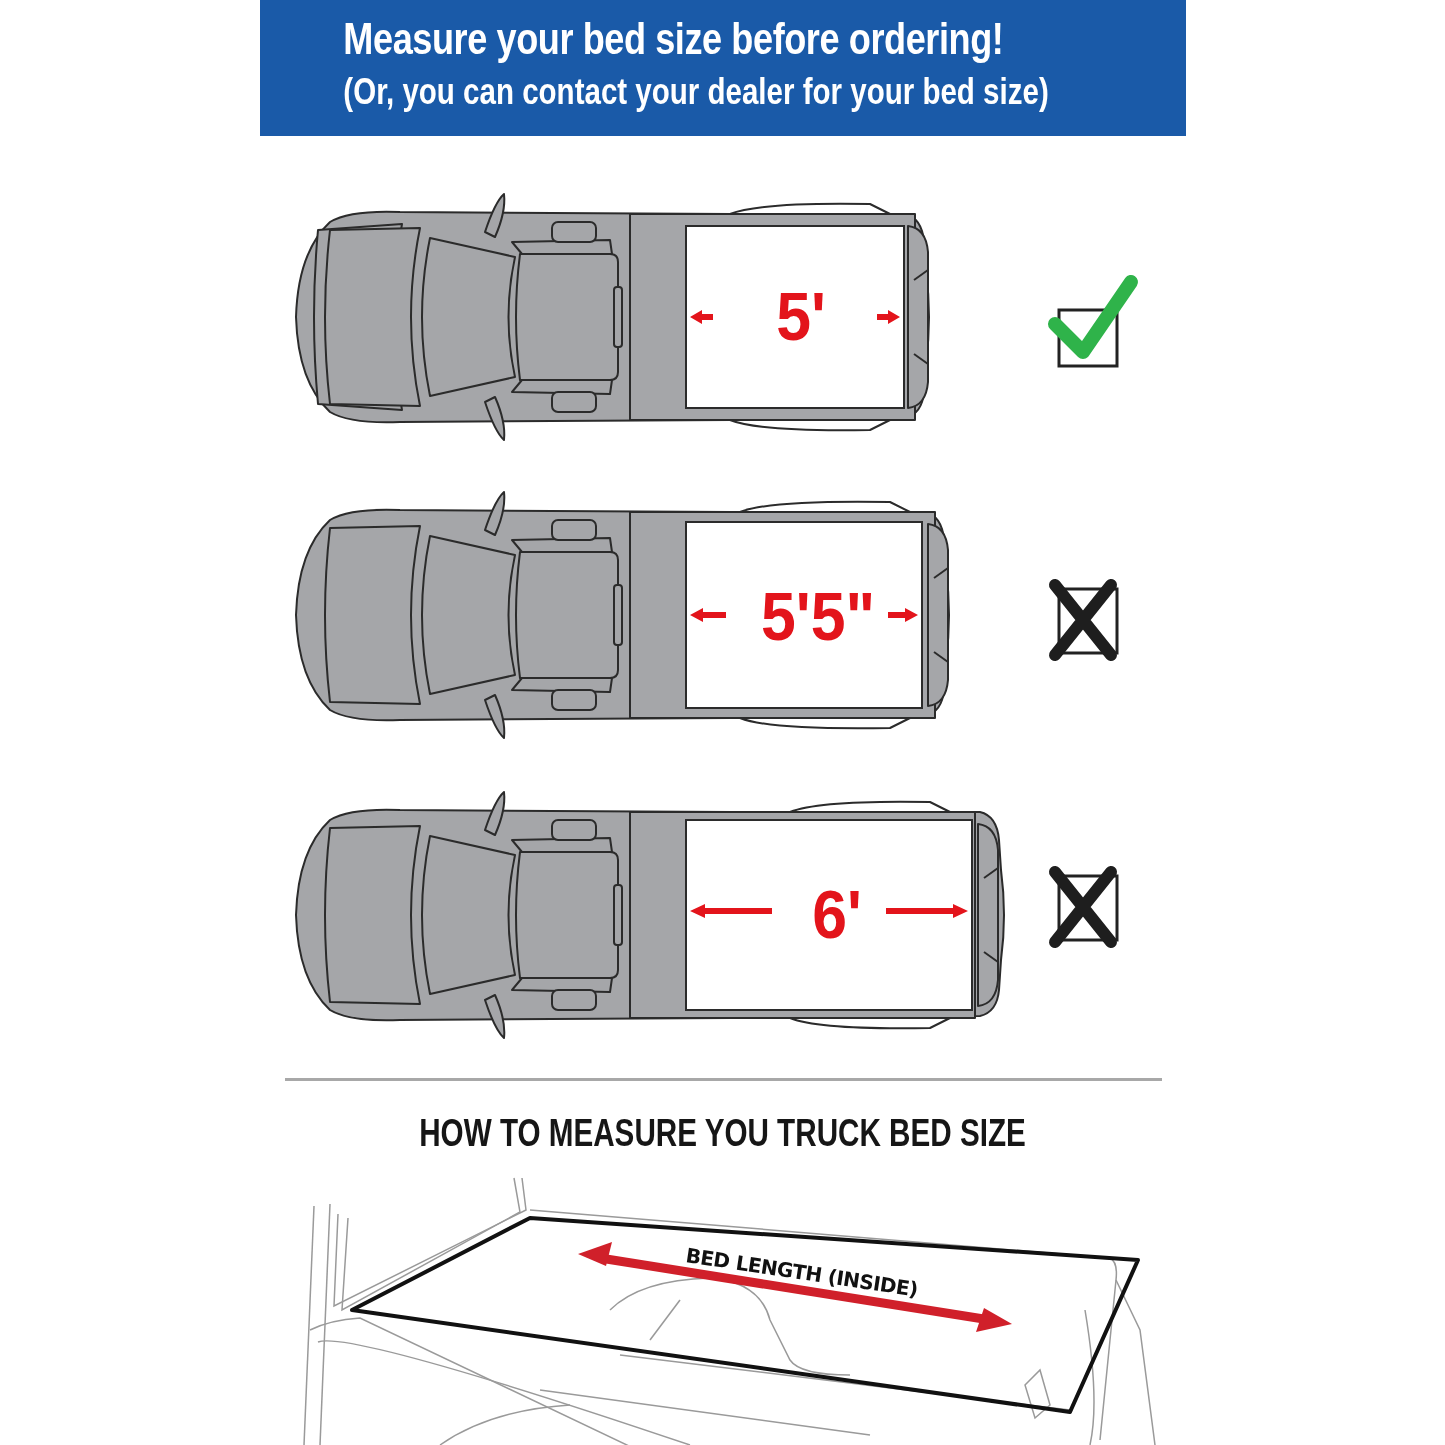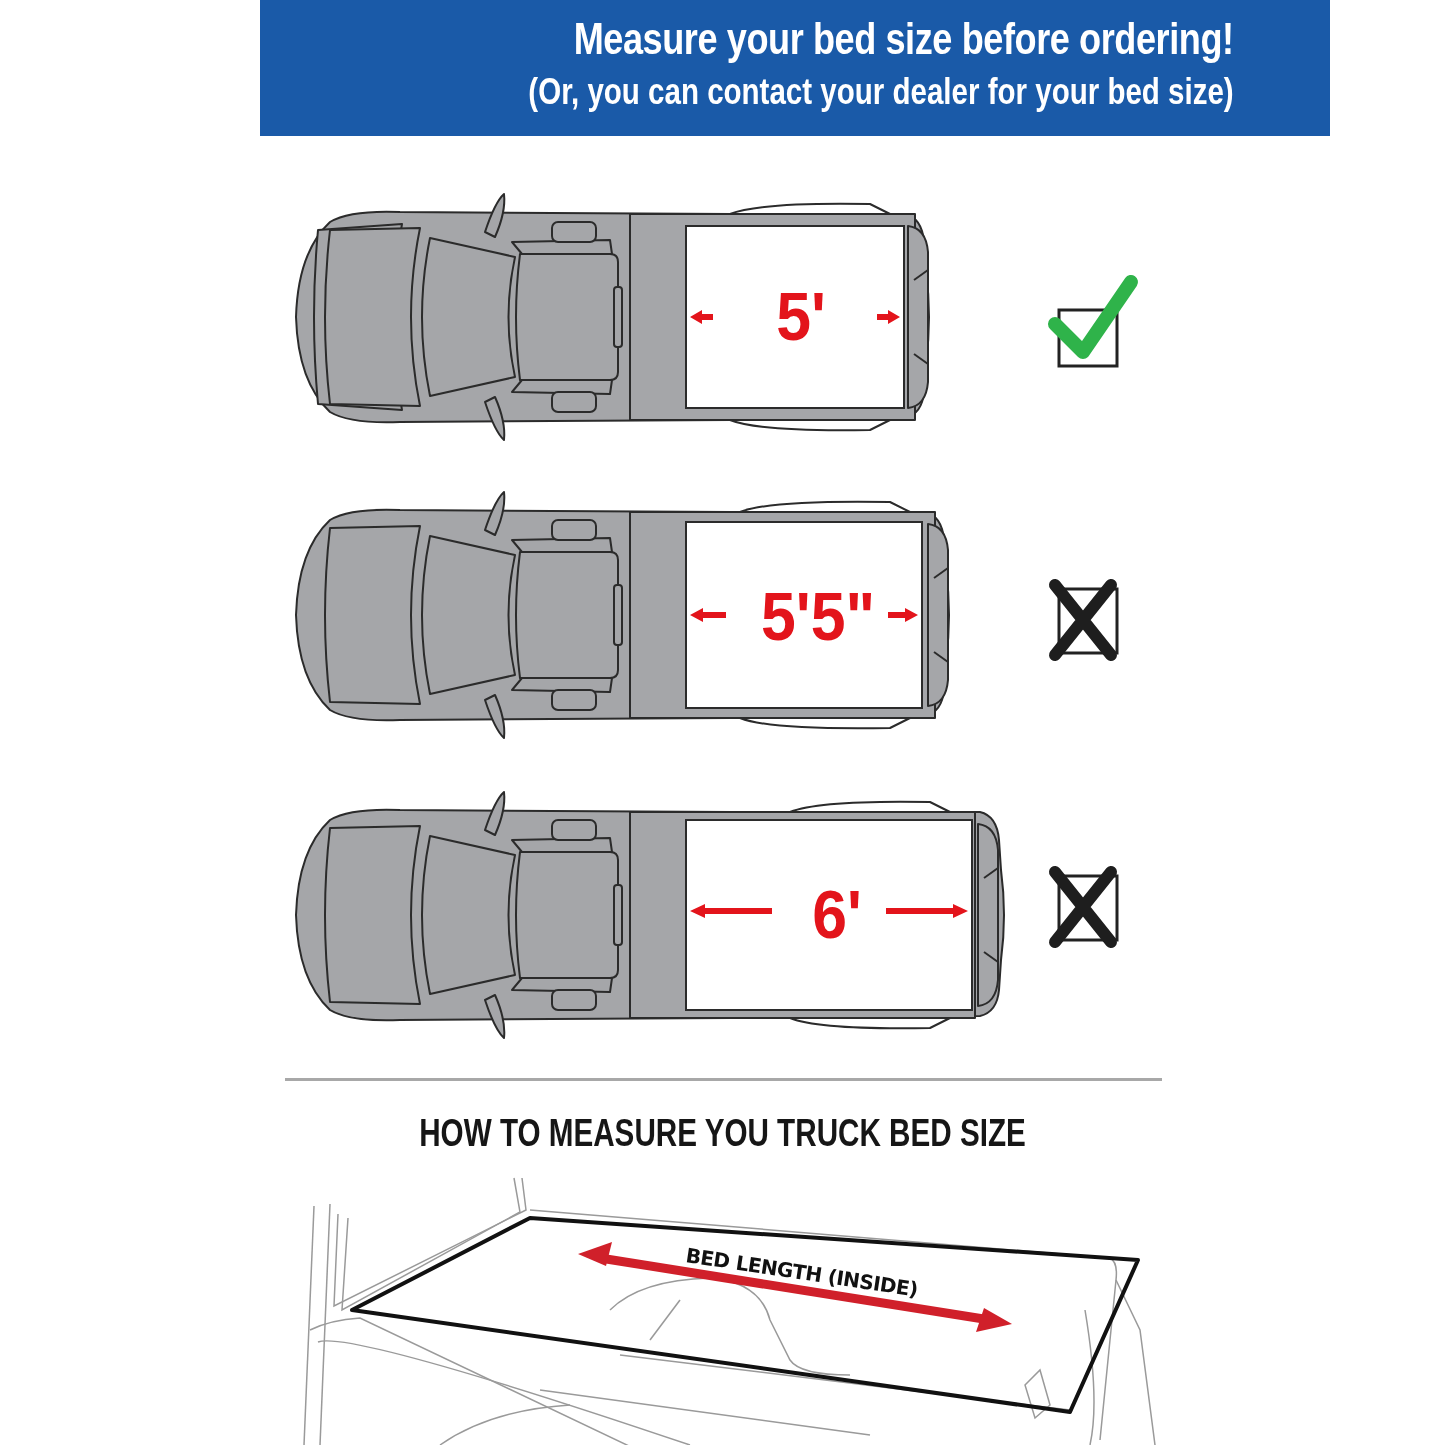--- a/index.html
+++ b/index.html
@@ -1,17 +1,17 @@
 <!DOCTYPE html>
 <html><head>
 <meta charset="utf-8">
 <style>
   html,body{margin:0;padding:0;background:#ffffff;}
   body{width:1445px;height:1445px;position:relative;overflow:hidden;font-family:"Liberation Sans",sans-serif;}
-  .banner{position:absolute;left:260px;top:0;width:1070px;height:136px;background:#1a5aa8;color:#fff;text-align:right;}
+  .banner{position:absolute;left:260px;top:0;width:926px;height:136px;background:#1a5aa8;color:#fff;text-align:left;}
   .banner .t1{position:absolute;left:0;right:0;top:12px;font-family:"Liberation Sans",sans-serif;font-weight:bold;font-size:44px;letter-spacing:-0.5px;transform:scaleX(0.82);line-height:54px;}
   .banner .t2{position:absolute;left:0;right:0;top:70px;font-family:"Liberation Sans",sans-serif;font-weight:bold;font-size:36px;transform:scaleX(0.82);line-height:44px;}
   .truck-row{position:absolute;left:290px;width:880px;height:270px;}
   .truck-svg{position:absolute;left:0;top:0;}
   .size-label{position:absolute;color:#e3141b;font-weight:bold;font-size:68px;line-height:68px;font-family:"Liberation Sans",sans-serif;white-space:nowrap;transform:scaleX(0.92);}
   .status{position:absolute;width:100px;height:100px;}
   .divider{position:absolute;left:285px;top:1078px;width:877px;height:3px;background:#a8a8a8;}
   .howto{position:absolute;left:0;right:0;top:1110px;text-align:center;font-weight:bold;font-size:38px;color:#161616;transform:scaleX(0.78);line-height:46px;}
   .bed-illus{position:absolute;left:290px;top:1170px;}
 </style>

